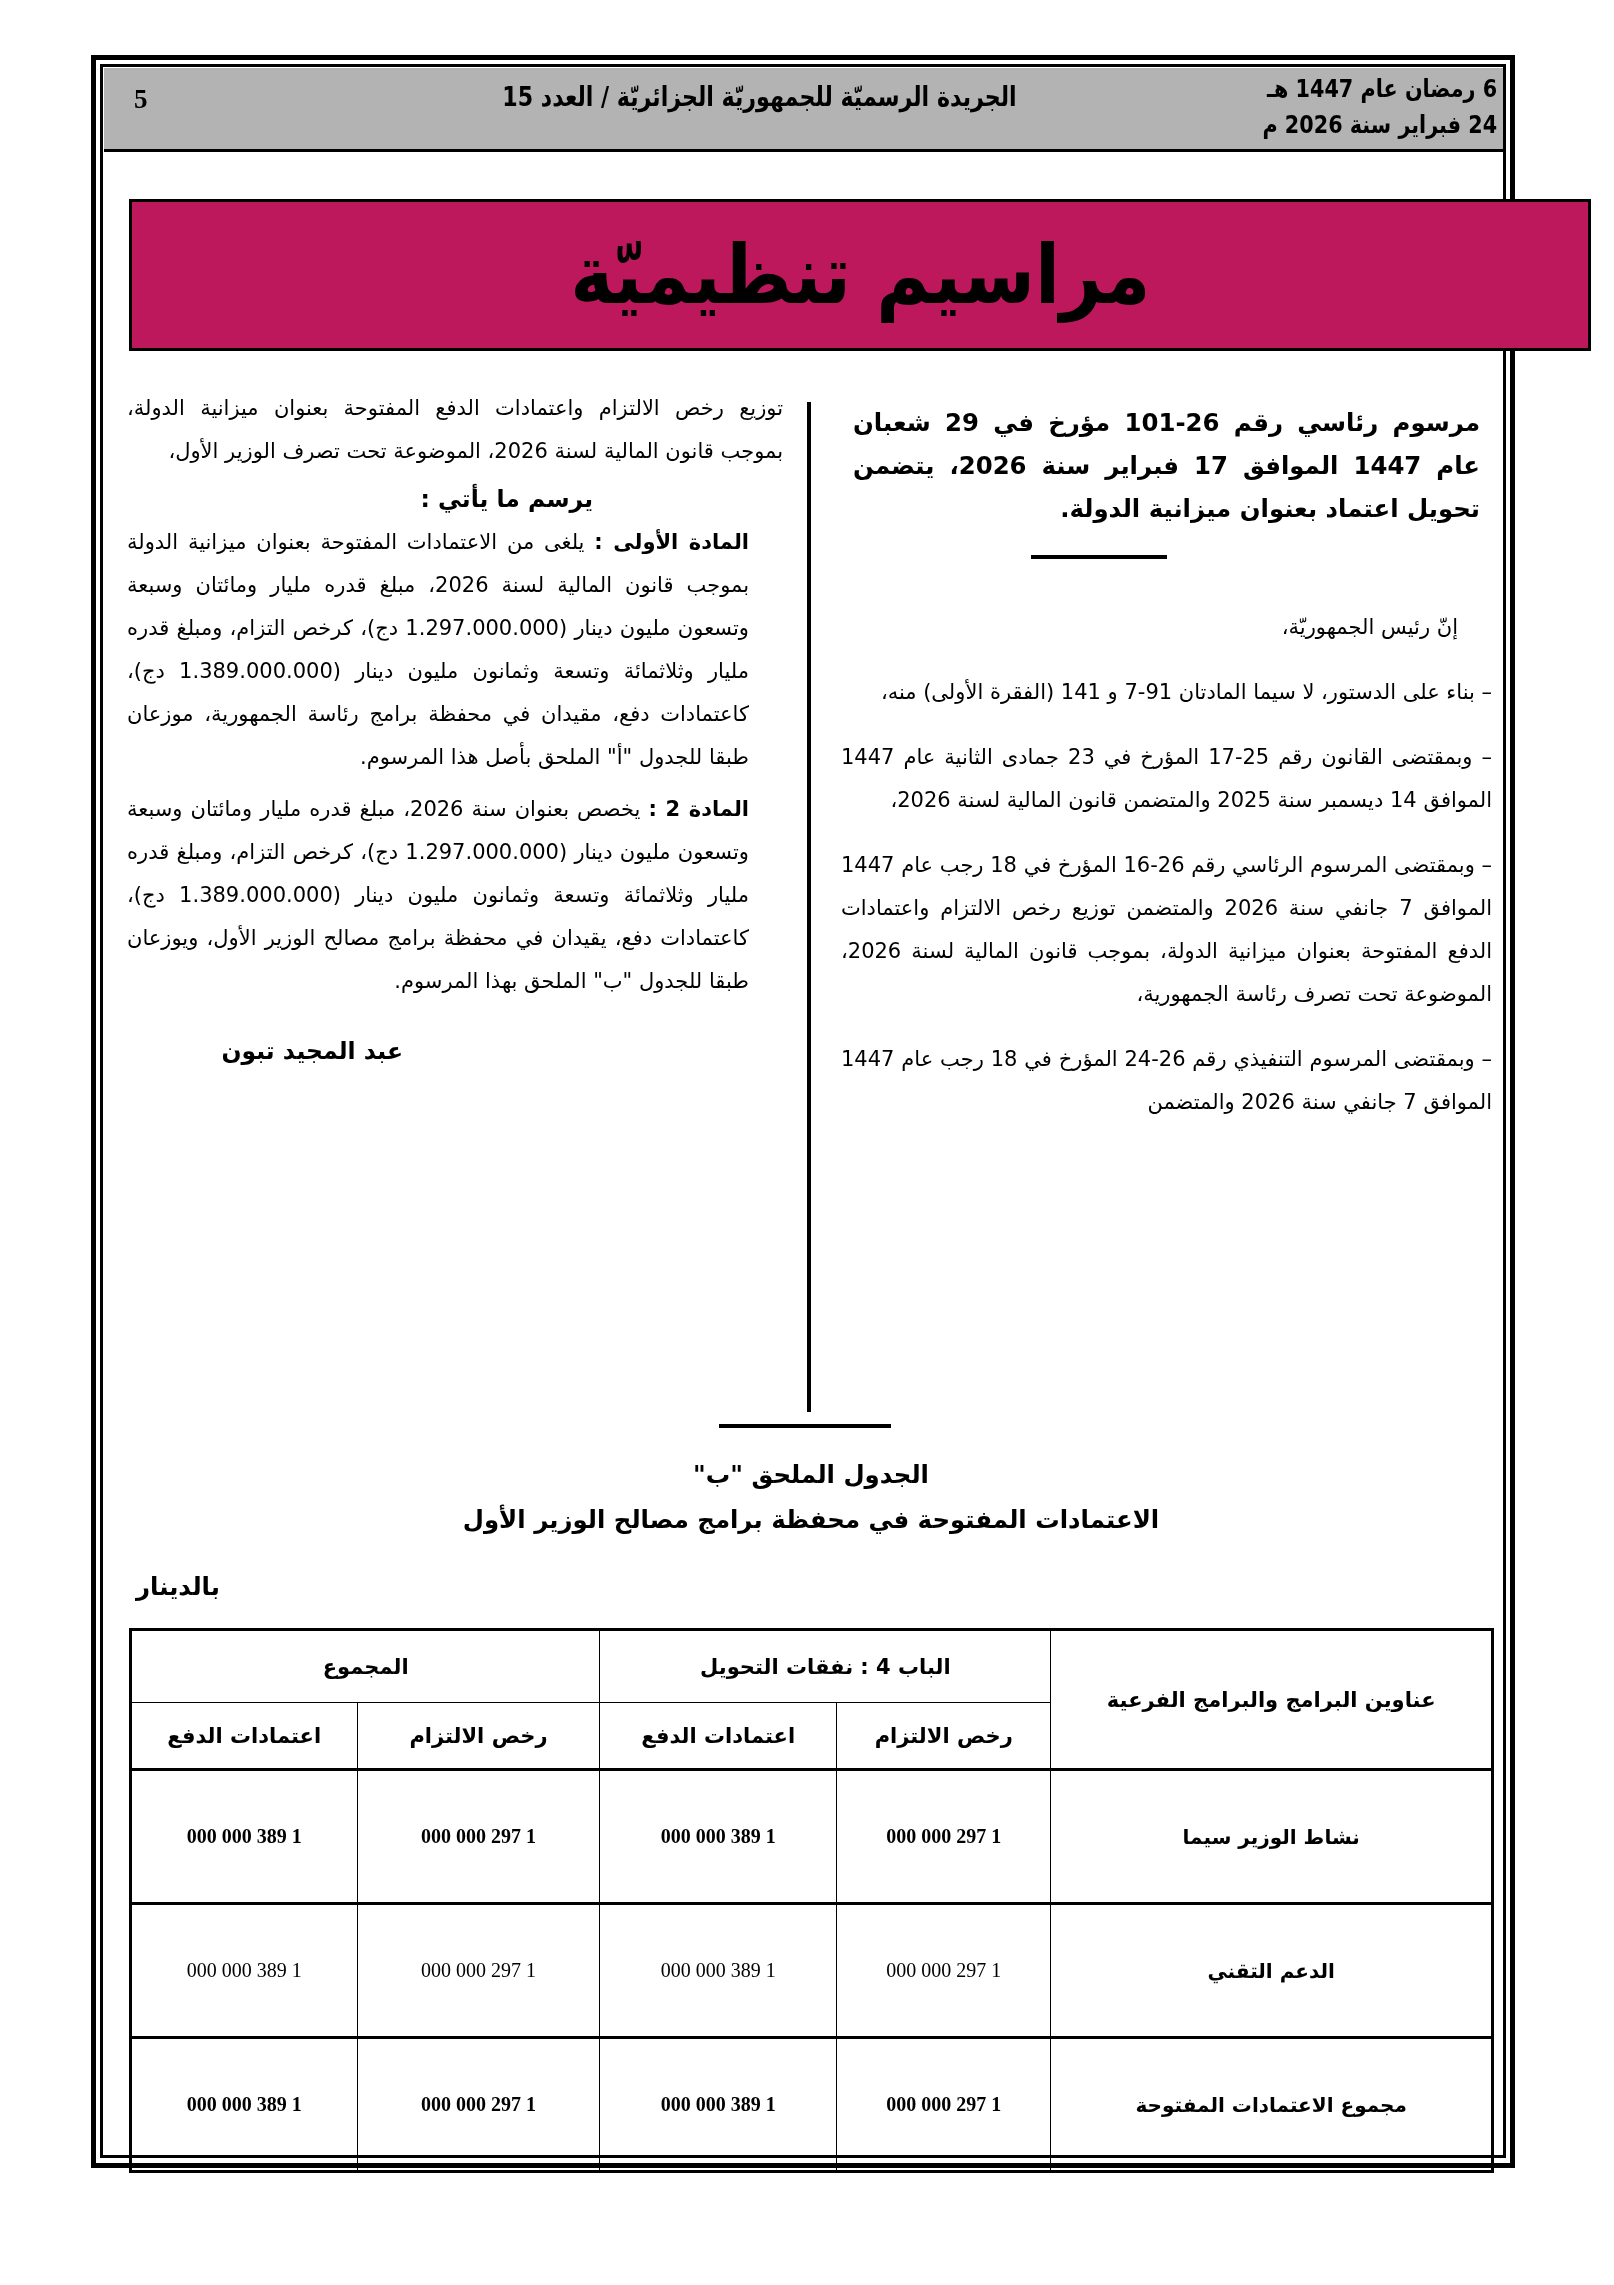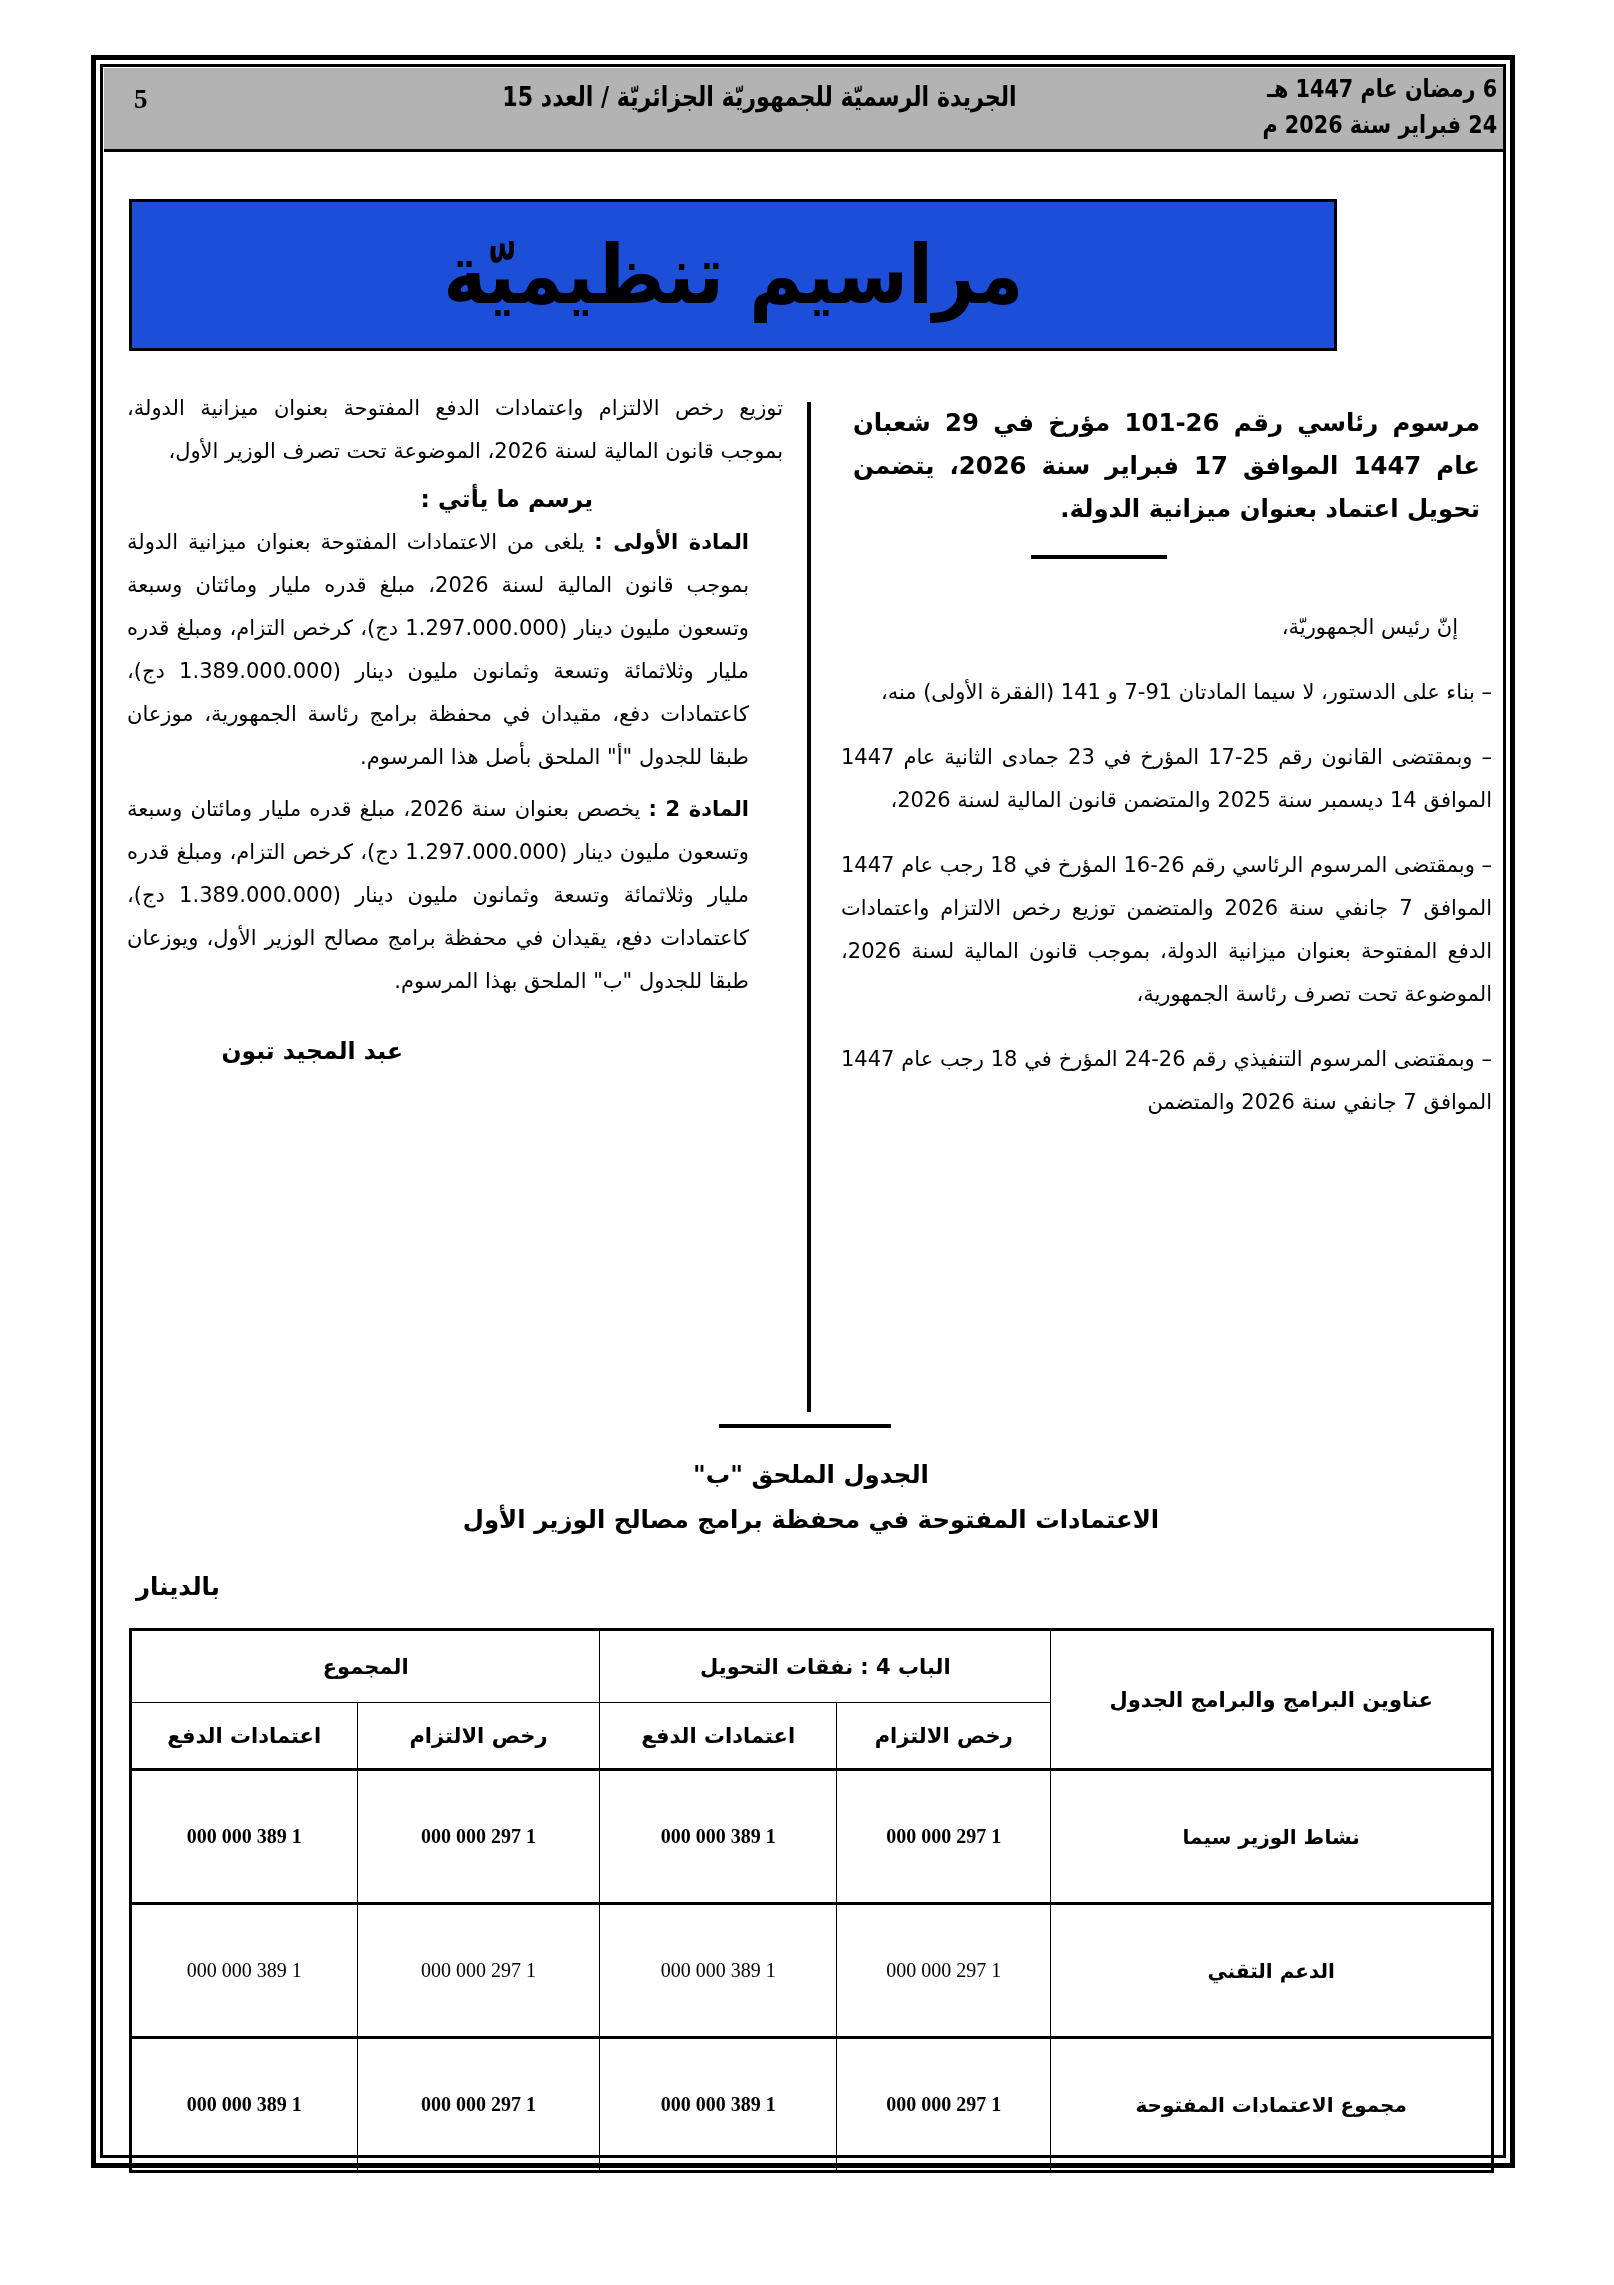--- a/index.html
+++ b/index.html
@@ -10,22 +10,22 @@
   .frame-inner { position:absolute; left:100px; top:64px; width:1406px; height:2094px;
          border:3.6px solid #000; box-sizing:border-box; }
   .header-band { position:absolute; left:104px; top:68px; width:1399px; height:81px;
          background:#b3b3b3; border-bottom:3.6px solid #000; box-sizing:content-box; }
   .hdr-page { position:absolute; left:134px; top:84px; font:bold 27px "Liberation Serif", serif; }
   .hdr-title { position:absolute; left:434px; width:651px; top:81px; text-align:center;
          font:bold 27px "DejaVu Sans", sans-serif; direction:rtl; transform:scaleX(0.82); }
   .hdr-date { position:absolute; right:118px; top:71px; direction:rtl; text-align:right;
          font:bold 24.4px "DejaVu Sans", sans-serif; line-height:36px; transform:scaleX(0.85);
          transform-origin:right top; }
-  .banner { position:absolute; left:129px; top:199px; width:1208px; height:152px;
-         background:#1d4ed8; border:3.6px solid #000; box-sizing:border-box;
+  .banner { position:absolute; left:129px; top:199px; width:1462px; height:152px;
+         background:#be185d; border:3.6px solid #000; box-sizing:border-box;
          display:flex; align-items:center; justify-content:center; }
   .banner-title { font:bold 81px "DejaVu Sans", sans-serif; direction:rtl; letter-spacing:5.4px;
          transform:scaleX(0.9); }
   .col { position:absolute; direction:rtl; text-align:justify; font-family:"DejaVu Sans", sans-serif; }
   .col-right { left:841px; width:651px; top:389px; }
   .col-left { left:127px; width:656px; top:387px; }
   .divider-v { position:absolute; left:807px; top:402px; width:3.6px; height:1010px; background:#000; }
   .decree-title { font:bold 24.4px "DejaVu Sans", sans-serif; line-height:43px; margin:12px; }
   .short-rule { width:136px; height:3.6px; background:#000; margin:25px auto 47px 190px; }
   .p { font-size:21px; line-height:43px; margin:0; text-align-last:right; }
@@ -105,21 +105,21 @@
 <table class="annex">
   <colgroup>
     <col style="width:431px">
       <col style="width:209px">
       <col style="width:231px">
       <col style="width:237px">
       <col style="width:221px">
   </colgroup>
   <tbody>
       <tr class="r-h1">
-    <th rowspan="2">عناوين البرامج والبرامج الجدول</th>
+    <th rowspan="2">عناوين البرامج والبرامج الفرعية</th>
     <th colspan="2">الباب 4 : نفقات التحويل</th>
     <th colspan="2">المجموع</th>
   </tr>
   <tr class="r-h2">
     <th>رخص الالتزام</th>
     <th>اعتمادات الدفع</th>
     <th>رخص الالتزام</th>
     <th>اعتمادات الدفع</th>
   </tr>
   <tr class="r-data thick">

